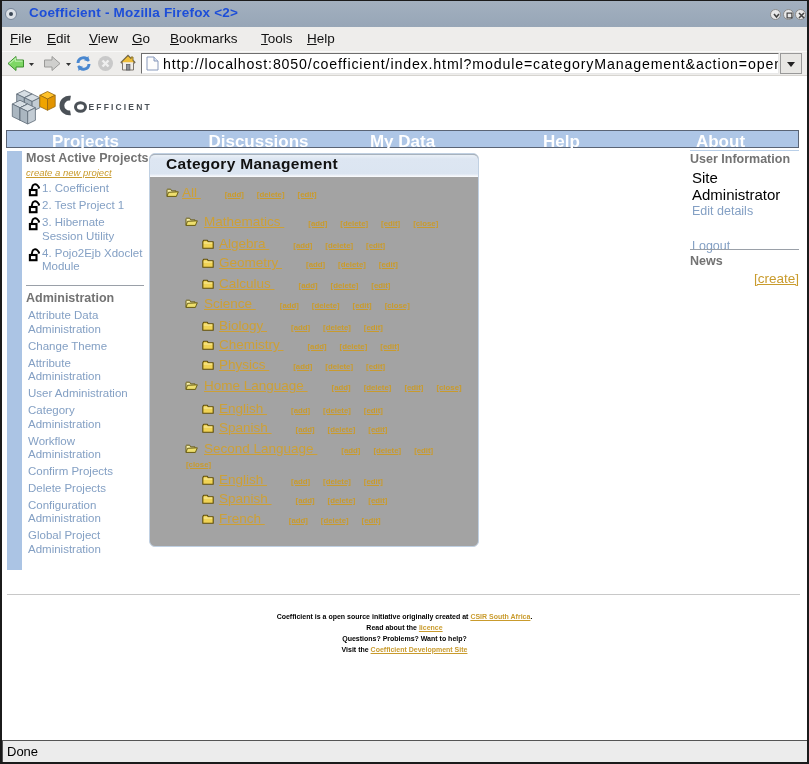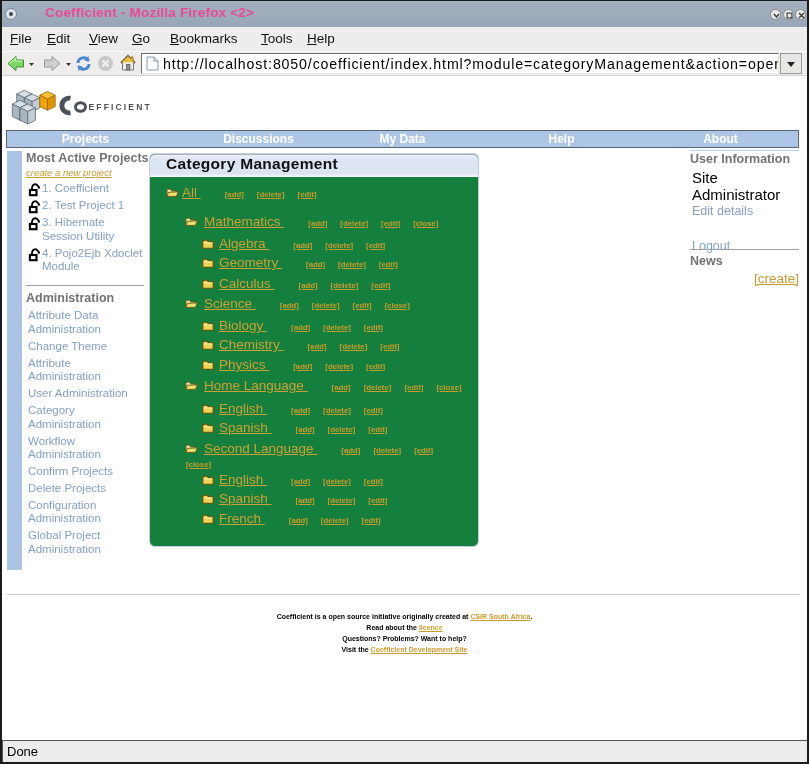--- a/index.html
+++ b/index.html
@@ -4,53 +4,53 @@
 * { margin:0; padding:0; box-sizing:border-box; }
 html,body { width:809px; height:764px; }
 body { position:relative; font-family:"Liberation Sans",sans-serif; background:#fff; overflow:hidden; }
 .abs { position:absolute; }
 
 
 #frame { left:0; top:0; width:809px; height:764px; border-left:2px solid #1b1b1b; border-right:2px solid #1b1b1b; border-top:1px solid #1b1b1b; border-bottom:2px solid #1b1b1b; z-index:50; pointer-events:none; }
 #titlebar { left:2px; top:1px; width:805px; height:26px; background:linear-gradient(#a3b0bf,#97a6b7); }
 #titleicon { left:5px; top:8px; width:12px; height:12px; border-radius:50%; background:#dde2e8; border:1px solid #78869a; }
 #titleicon:before { content:""; position:absolute; left:3px; top:3px; width:4px; height:4px; border-radius:50%; background:#3a4654; }
-#titletext { left:45px; top:5px; font-size:13.5px; font-weight:bold; color:#ec4899; letter-spacing:0.2px; }
+#titletext { left:29px; top:5px; font-size:13.5px; font-weight:bold; color:#1d4ed8; letter-spacing:0.2px; }
 .tbtn { top:9px; width:11px; height:11px; border-radius:50%; background:#e9e9e9; border:1px solid #8a8a8a; color:#444; }
 .tbtn svg { position:absolute; left:0; top:0; }
 
 #menubar { left:2px; top:27px; width:805px; height:24px; background:#eeedeb; }
 .mitem { top:31px; font-size:13.5px; color:#111; }
 .mitem u { text-decoration:underline; }
 
 #toolbar { left:2px; top:51px; width:805px; height:25px; background:#eeedeb; border-top:1px solid #f9f9f8; border-bottom:1px solid #d6d4d0; }
 
 #urlbar { left:141px; top:53px; width:638px; height:21px; background:#fff; border-top:1px solid #6e6e6e; border-left:1px solid #6e6e6e; border-bottom:1px solid #e8e8e8; border-right:1px solid #e8e8e8; overflow:hidden; white-space:nowrap; }
 #urldrop { left:780px; top:53px; width:22px; height:21px; background:#e8e7e4; border:1px solid #999; }
 #urldrop:after { content:""; position:absolute; left:6px; top:8px; border-left:4px solid transparent; border-right:4px solid transparent; border-top:5px solid #222; }
 
 #statusbar { left:2px; top:740px; width:805px; height:22px; background:#ececec; border-top:1px solid #555; border-left:1px solid #555; }
 #statustext { left:7px; top:744px; font-size:13px; color:#000; }
 
 
 #navbar { left:6px; top:130px; width:793px; height:18px; background:#aec6e6; border:1px solid #5a6475; }
-.nav { position:absolute; top:132px; width:157px; text-align:center; font-size:12px; font-weight:bold; color:#fff; }
+.nav { position:absolute; top:132px; width:157px; text-align:center; font-size:17px; font-weight:bold; color:#fff; }
 
 #leftstrip { left:7px; top:151px; width:15px; height:419px; background:#abc4e4; }
 
 .h1 { font-weight:bold; font-size:12.5px; color:#737373; white-space:nowrap; }
 .slink { color:#84a0c4; }
 .olink { color:#c99b2d; text-decoration:underline; }
 
 #leftcol { left:26px; top:152px; width:121px; font-size:11.5px; line-height:13.4px; }
 .proj { position:relative; padding-left:16px; margin-bottom:3.6px; color:#84a0c4; }
 .proj svg { position:absolute; left:1px; top:1px; }
 .divider { border-top:1px solid #9aa0a8; }
 
-#panel { left:149px; top:153px; width:330px; height:394px; border:1px solid #c0d0e2; border-radius:6px; background:#15803d; }
+#panel { left:149px; top:153px; width:330px; height:394px; border:1px solid #c0d0e2; border-radius:6px; background:#a3a3a3; }
 #panelhead { position:absolute; left:0; top:0; width:328px; height:21px; border-radius:5px 5px 0 0; background:linear-gradient(#eaf0f7 0%,#dde6f2 18%,#dbe5f1 85%,#fdfdfe 100%); border-top:1px solid #a8b2bd; height:23px; }
 #paneltitle { position:absolute; left:16px; top:1px; font-size:15.5px; font-weight:bold; color:#111; letter-spacing:0.3px; }
 
 .row { position:absolute; height:20px; line-height:20px; white-space:nowrap; }
 .row svg { vertical-align:-1px; }
 .cat { font-size:13.5px; color:#cda036; text-decoration:underline; }
 .lk { font-size:7.8px; font-weight:bold; color:#c99b2d; text-decoration:underline; margin-left:13px; }
 .lk1 { margin-left:24px; }
 
 #footer { left:0px; top:612px; width:809px; text-align:center; font-size:7px; font-weight:bold; letter-spacing:0px; line-height:10.9px; color:#000; }

